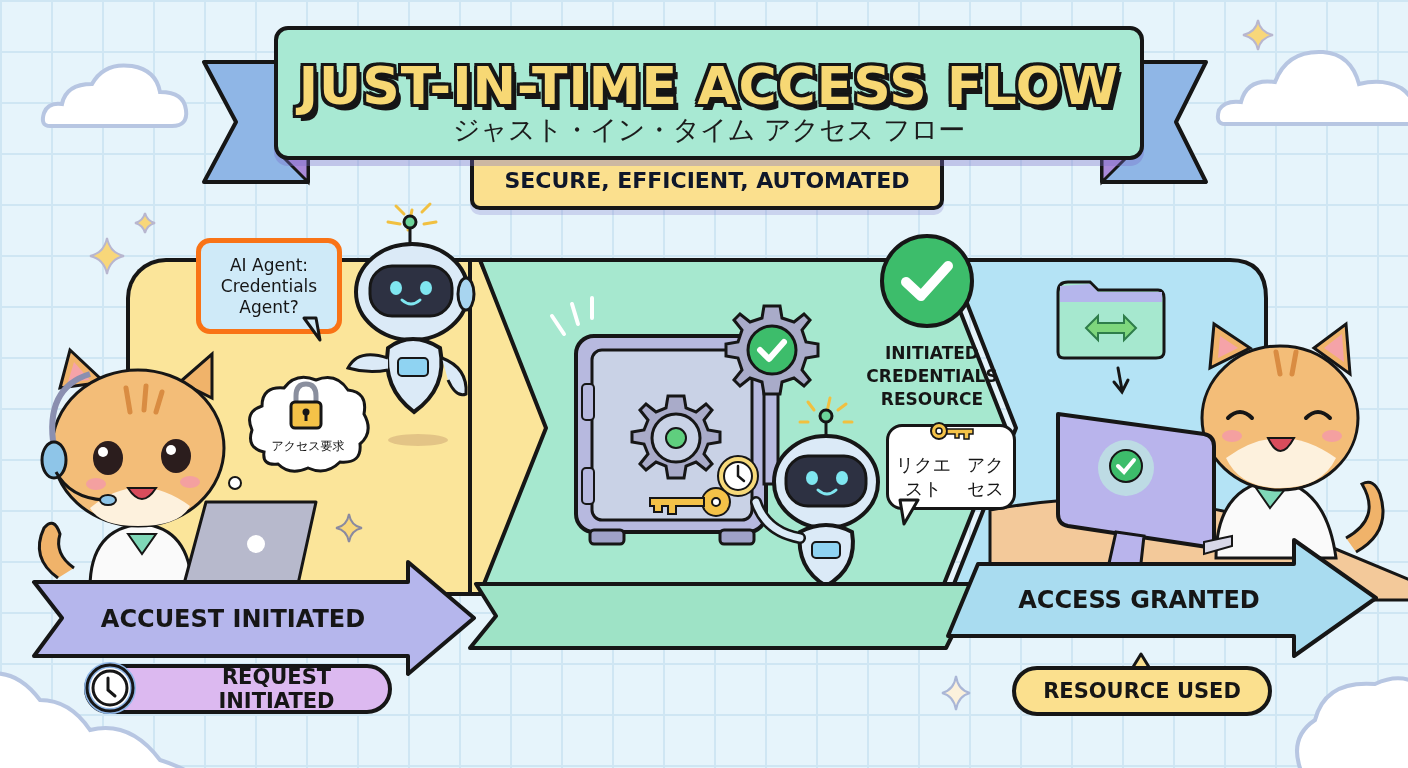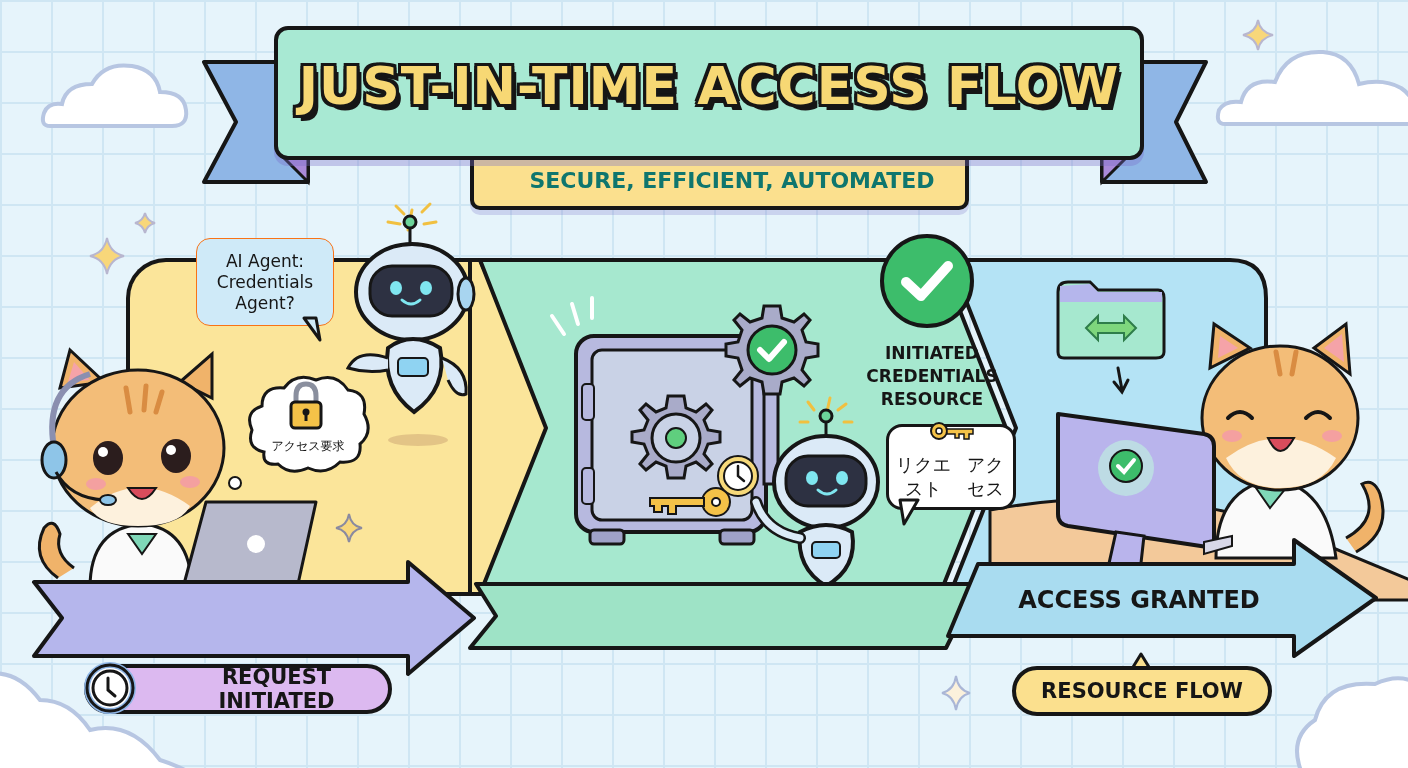--- a/index.html
+++ b/index.html
@@ -17,25 +17,25 @@
 
   
   .banner-main{left:274px;top:26px;width:862px;height:126px;background:#a8e9d3;border-radius:14px;
     box-shadow:0 6px 0 rgba(120,110,200,.35);z-index:3;}
   .title-en{position:absolute;left:0;right:0;top:14px;text-align:center;font-size:52px;font-weight:bold;
     color:#f7d874;letter-spacing:1px;
     text-shadow:-3px -3px 0 #161616,3px -3px 0 #161616,-3px 3px 0 #161616,3px 3px 0 #161616,
       0 3px 0 #161616,3px 0 0 #161616,0 -3px 0 #161616,-3px 0 0 #161616,5px 6px 0 #161616;margin-top:12px;}
   .title-jp{position:absolute;left:0;right:0;top:82px;text-align:center;font-size:27px;color:#1c1c1c;}
   .subtitle{left:470px;top:150px;width:466px;height:52px;background:#fbe08e;border-radius:10px;z-index:2;
-    font-size:22px;font-weight:bold;color:#0f766e;box-shadow:0 5px 0 rgba(120,110,200,.25);padding-left:25px;}
+    font-size:22px;font-weight:bold;color:#0f172a;box-shadow:0 5px 0 rgba(120,110,200,.25);}
 
   
   .panel{border:4px solid #161616;border-radius:40px;}
-  .bubble{background:#cfeaf8;border:1px solid #f97316;border-radius:14px;font-size:17px;line-height:21px;color:#161616;}
+  .bubble{background:#cfeaf8;border:5px solid #f97316;border-radius:14px;font-size:17px;line-height:21px;color:#161616;}
   .steplabel{font-size:24px;font-weight:bold;color:#161616;}
   .pill{border:4px solid #161616;border-radius:30px;font-size:21px;font-weight:bold;color:#161616;}
 </style>
 </head>
 <body>
 
 <div class="abs" style="left:40px;top:58px;">
   <svg width="150" height="72" viewBox="0 0 150 72">
       <path d="M10 68 Q0 68 4 55 Q8 44 22 46 Q26 26 52 26 Q64 4 92 8 Q116 12 120 34 Q144 34 146 52 Q148 68 132 68 Z" fill="#fff" stroke="#b7c6e2" stroke-width="4"></path>
     </svg>
@@ -84,20 +84,21 @@
 </div>
 <div class="abs" style="left:1100px;top:58px;z-index:1;">
   <svg width="112" height="130" viewBox="0 0 112 130">
       <path d="M2 4 L106 4 L76 64 L106 124 L2 124 Z" fill="#8fb6e6" stroke="#161616" stroke-width="4" stroke-linejoin="round"></path>
       <path d="M2 96 L30 96 L2 124Z" fill="#a98ad9" stroke="#161616" stroke-width="3"></path>
     </svg>
 </div>
 
 <div class="abs outline banner-main">
   <div class="title-en">JUST-IN-TIME ACCESS FLOW</div>
+  <div class="title-jp">ジャスト・イン・タイム アクセス フロー</div>
 </div>
 <div class="abs outline subtitle center">
   <span>SECURE, EFFICIENT, AUTOMATED</span>
 </div>
 
 <div class="abs panel" style="left:126px;top:258px;width:420px;height:330px;background:#fbe59a;border-right:none;border-radius:40px 0 0 0;z-index:0;"></div>
 <div class="abs" style="left:470px;top:258px;z-index:0;">
   <svg width="90" height="338" viewBox="0 0 90 338">
       <path d="M0 2 L10 2 L84 169 L10 336 L0 336 Z" fill="#fbe59a" stroke="#161616" stroke-width="4"></path>
     </svg>
@@ -325,20 +326,23 @@
     <ellipse cx="36" cy="118" rx="10" ry="6" fill="#f4a0a0"></ellipse>
       <ellipse cx="136" cy="118" rx="10" ry="6" fill="#f4a0a0"></ellipse>
     <path d="M72 120 Q84 146 98 120Z" fill="#d94c5c" stroke="#161616" stroke-width="2"></path>
   </svg>
 </div>
 
 <div class="abs" style="left:28px;top:556px;z-index:6;">
   <svg width="450" height="124" viewBox="0 0 450 124">
     <path d="M6 26 L380 26 L380 6 L446 62 L380 118 L380 100 L6 100 L34 62Z" fill="#b5b6ec" stroke="#161616" stroke-width="4" stroke-linejoin="round"></path>
   </svg>
+  <div class="abs steplabel center" style="left:30px;top:26px;width:350px;height:74px;">
+    <span>ACCUEST INITIATED</span>
+  </div>
 </div>
 <div class="abs" style="left:466px;top:572px;z-index:6;">
   <svg width="520" height="80" viewBox="0 0 520 80">
     <path d="M10 12 L512 12 L480 76 L4 76 L30 44Z" fill="#9ee3c6" stroke="#161616" stroke-width="4" stroke-linejoin="round"></path>
   </svg>
 </div>
 <div class="abs" style="left:944px;top:536px;z-index:6;">
   <svg width="440" height="124" viewBox="0 0 440 124">
     <path d="M34 28 L350 28 L350 4 L432 62 L350 120 L350 100 L4 100Z" fill="#a9dcf0" stroke="#161616" stroke-width="4" stroke-linejoin="round"></path>
   </svg>
@@ -357,14 +361,14 @@
       </svg>
   </span>
   <span style="margin-left:77px;">REQUEST INITIATED</span>
 </div>
 <div class="abs" style="left:1128px;top:652px;z-index:6;">
   <svg width="26" height="20" viewBox="0 0 26 20">
       <path d="M2 20 L13 2 L24 20Z" fill="#fbe08e" stroke="#161616" stroke-width="3" stroke-linejoin="round"></path>
     </svg>
 </div>
 <div class="abs pill center" style="left:1012px;top:666px;width:252px;height:42px;background:#fbe08e;z-index:7;">
-  <span>RESOURCE FLOW</span>
+  <span>RESOURCE USED</span>
 </div>
 
 </body></html>

